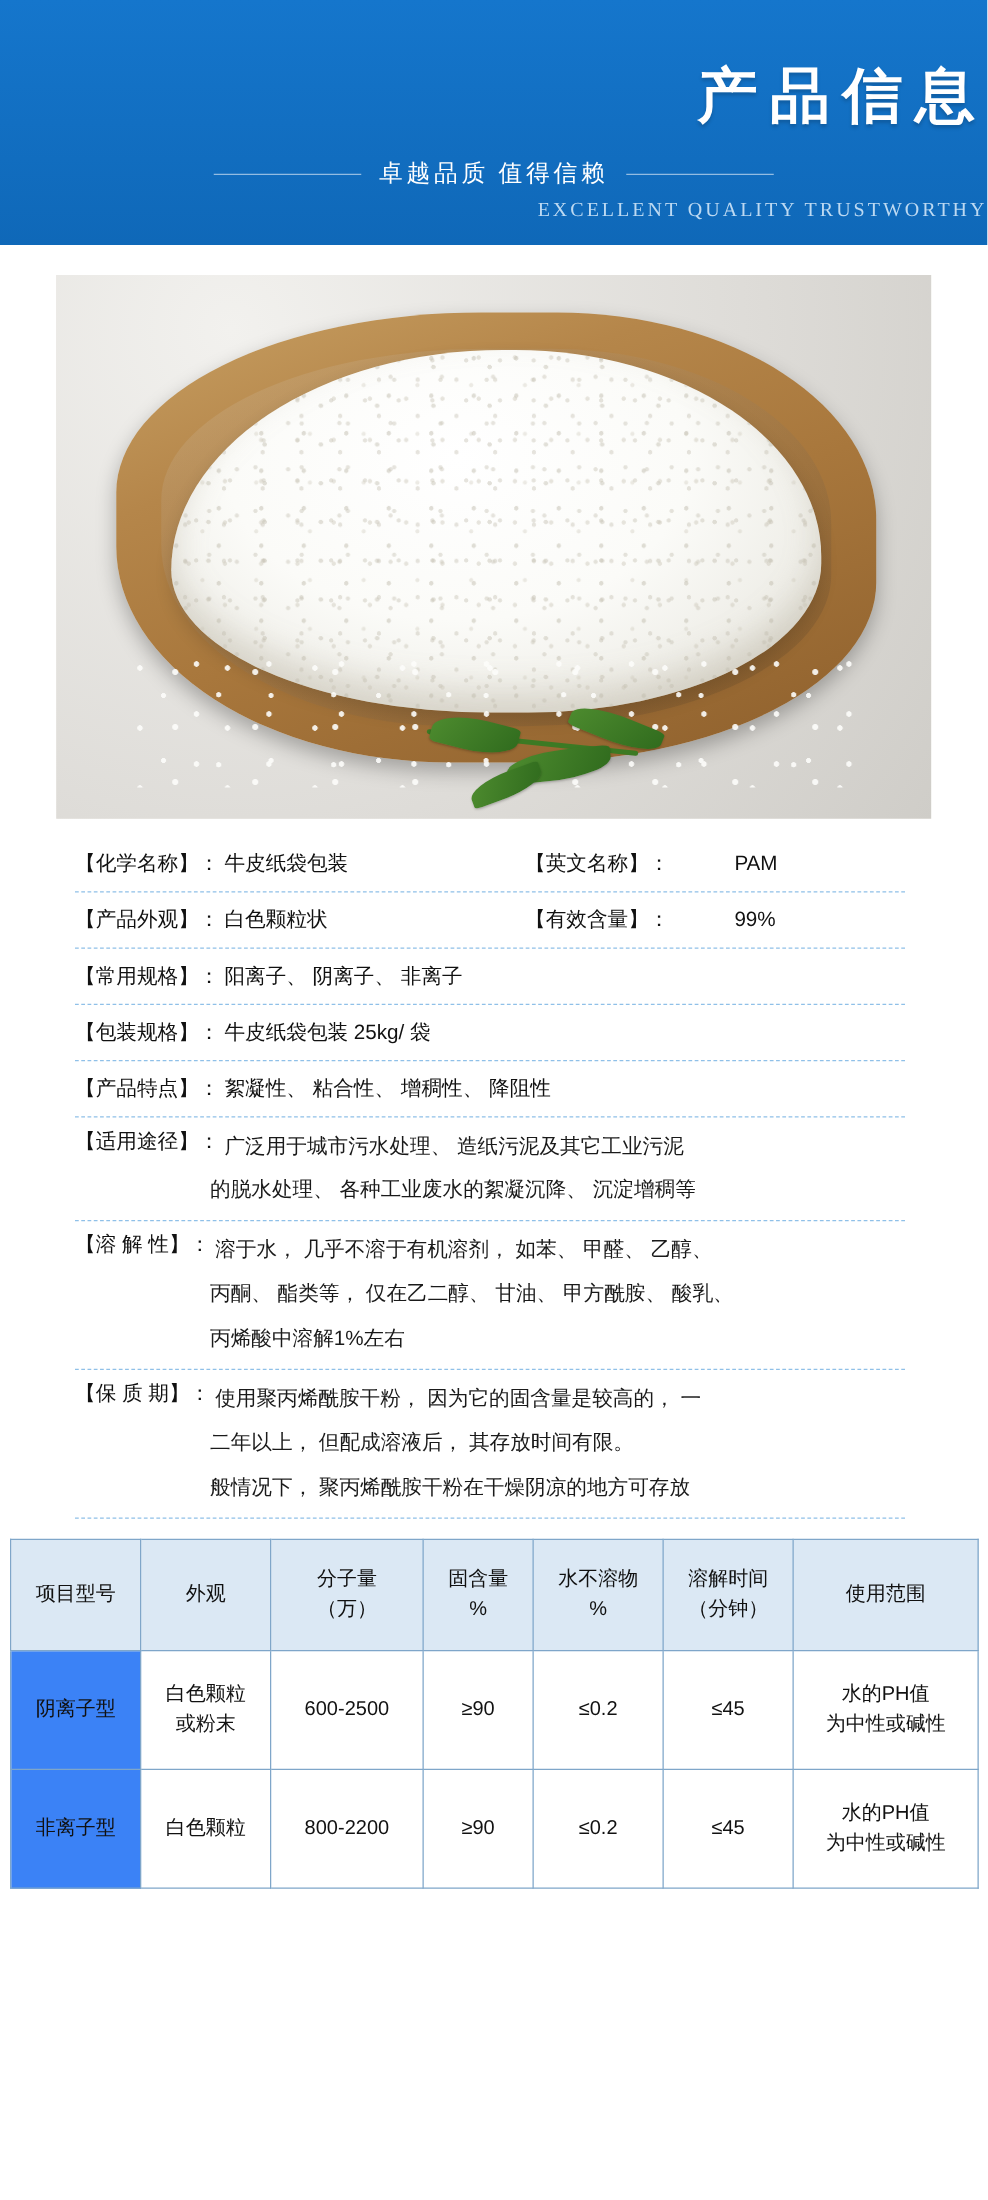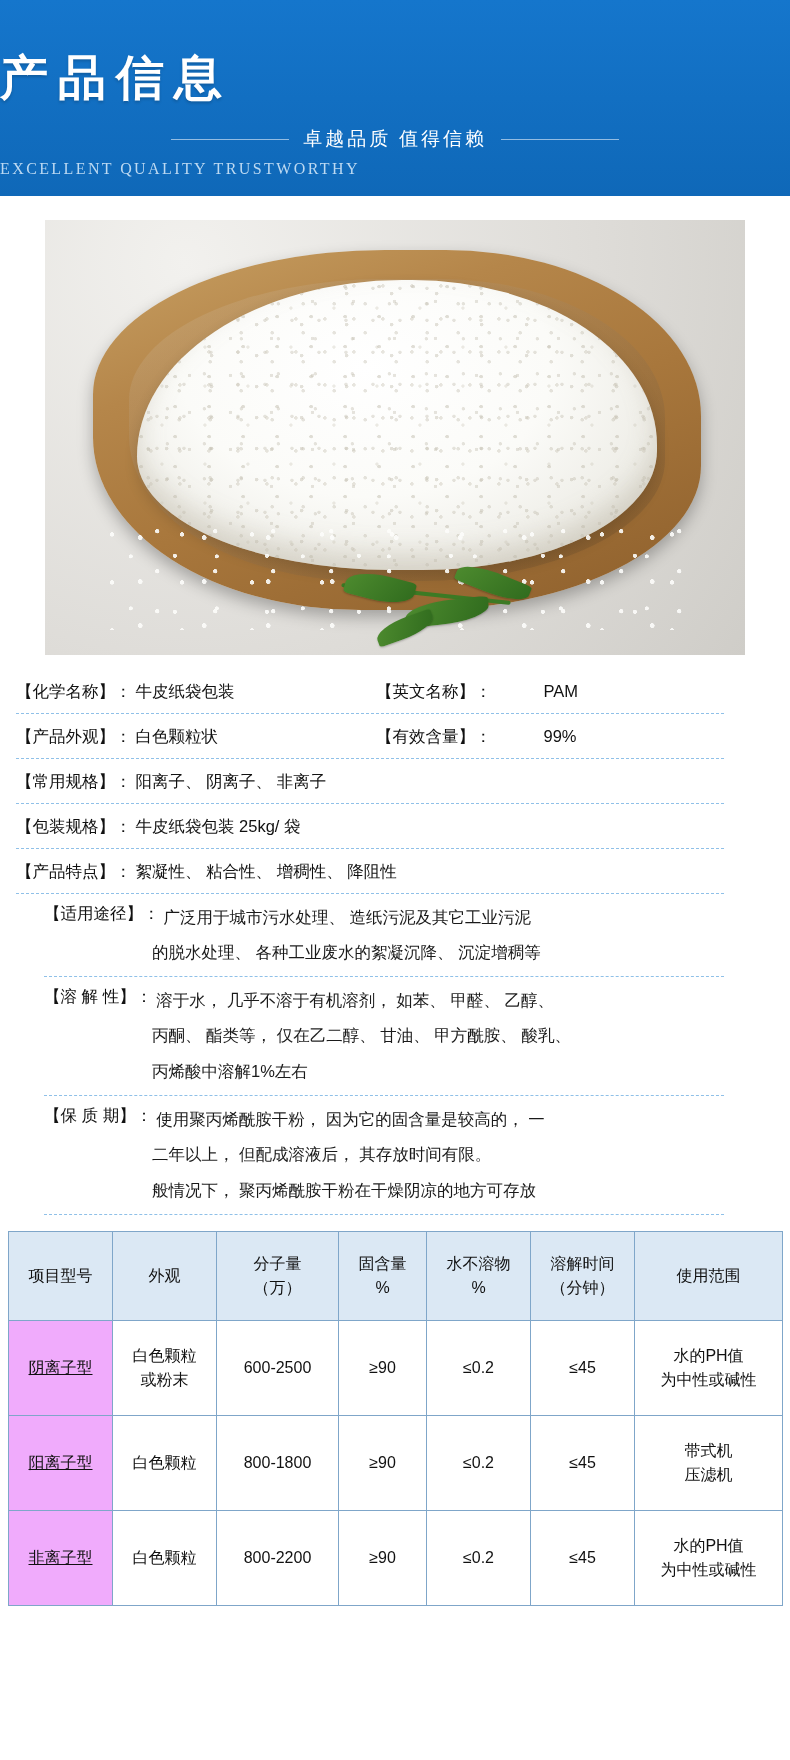--- a/index.html
+++ b/index.html
@@ -20,21 +20,21 @@
     position: relative;
     width: 790px;
     height: 196px;
     background: #1273c8;
     background: linear-gradient(180deg, #1576cc 0%, #0f68b8 100%);
     box-sizing: border-box;
     padding-top: 6px;
     overflow: hidden;
   }
   .banner-inner {
-    text-align: left;
+    text-align: right;
   }
   .banner-title {
     margin-top: 48px;
     font-size: 48px;
     letter-spacing: 10px;
     color: #ffffff;
     font-weight: bold;
     line-height: 1;
     text-shadow: 0 2px 3px rgba(0,0,0,0.18);
   }
@@ -149,21 +149,21 @@
   .photo .leaf.l4 { left:330px; top:398px; width:60px; height:20px; transform: rotate(-20deg); }
   .photo .stem {
     position:absolute; left:296px; top:372px; width:170px; height:4px;
     background:#3c7a24; border-radius:2px; transform: rotate(6deg);
   }
 
   
   .specs {
     width: 764px;
     box-sizing: border-box;
-    padding: 14px 40px 0 16px;
+    padding: 14px 40px 0 60px;
   }
   .spec-row {
     display: flex;
     align-items: flex-start;
     border-bottom: 1px dashed #8fc0e8;
     padding: 9px 0 9px 0;
     min-height: 26px;
   }
   .spec-label {
     flex: 0 0 auto;
@@ -187,21 +187,20 @@
   .pair-right { flex: 1; display: flex; gap: 48px; }
   .spec-multi {
     flex: 1 1 auto;
     font-size: 16.5px;
     line-height: 34px;
     padding-left: 4px;
   }
   .spec-block {
     border-bottom: 1px dashed #8fc0e8;
     padding: 6px 0 6px 0;
-    margin-left: 28px;
   }
   .spec-block .first-line { display: flex; }
   .spec-block .cont-line {
     font-size: 16.5px;
     line-height: 36px;
     padding-left: 108px;
   }
 
   
   .table-wrap {
@@ -227,21 +226,21 @@
   }
   table.spec-table thead th {
     background: #dbe8f4;
     height: 76px;
     font-weight: normal;
   }
   table.spec-table tbody td {
     background: #ffffff;
     height: 82px;
   }
-  table.spec-table tbody td.first-col { background: #f0abfc; text-decoration: underline; }
+  table.spec-table tbody td.first-col { background: #3b82f6; }
   .cell-l1, .cell-l2 { display: block; }
 </style>
 </head>
 <body>
 
 <div class="banner">
   <div class="banner-inner">
     <div class="banner-title">产品信息</div>
     <div class="banner-sub-wrap">
       <span class="banner-rule"></span>
@@ -391,35 +390,20 @@
         <td>600-2500</td>
         <td>≥90</td>
         <td>≤0.2</td>
         <td>≤45</td>
         <td>
           <span class="cell-l1">水的PH值</span>
           <span class="cell-l2">为中性或碱性</span>
         </td>
       </tr>
 
-      <tr>
-        <td class="first-col">阳离子型</td>
-        <td>
-          <span class="cell-l1">白色颗粒</span>
-          <span class="cell-l2"></span>
-        </td>
-        <td>800-1800</td>
-        <td>≥90</td>
-        <td>≤0.2</td>
-        <td>≤45</td>
-        <td>
-          <span class="cell-l1">带式机</span>
-          <span class="cell-l2">压滤机</span>
-        </td>
-      </tr>
 
       <tr>
         <td class="first-col">非离子型</td>
         <td>
           <span class="cell-l1">白色颗粒</span>
           <span class="cell-l2"></span>
         </td>
         <td>800-2200</td>
         <td>≥90</td>
         <td>≤0.2</td>

